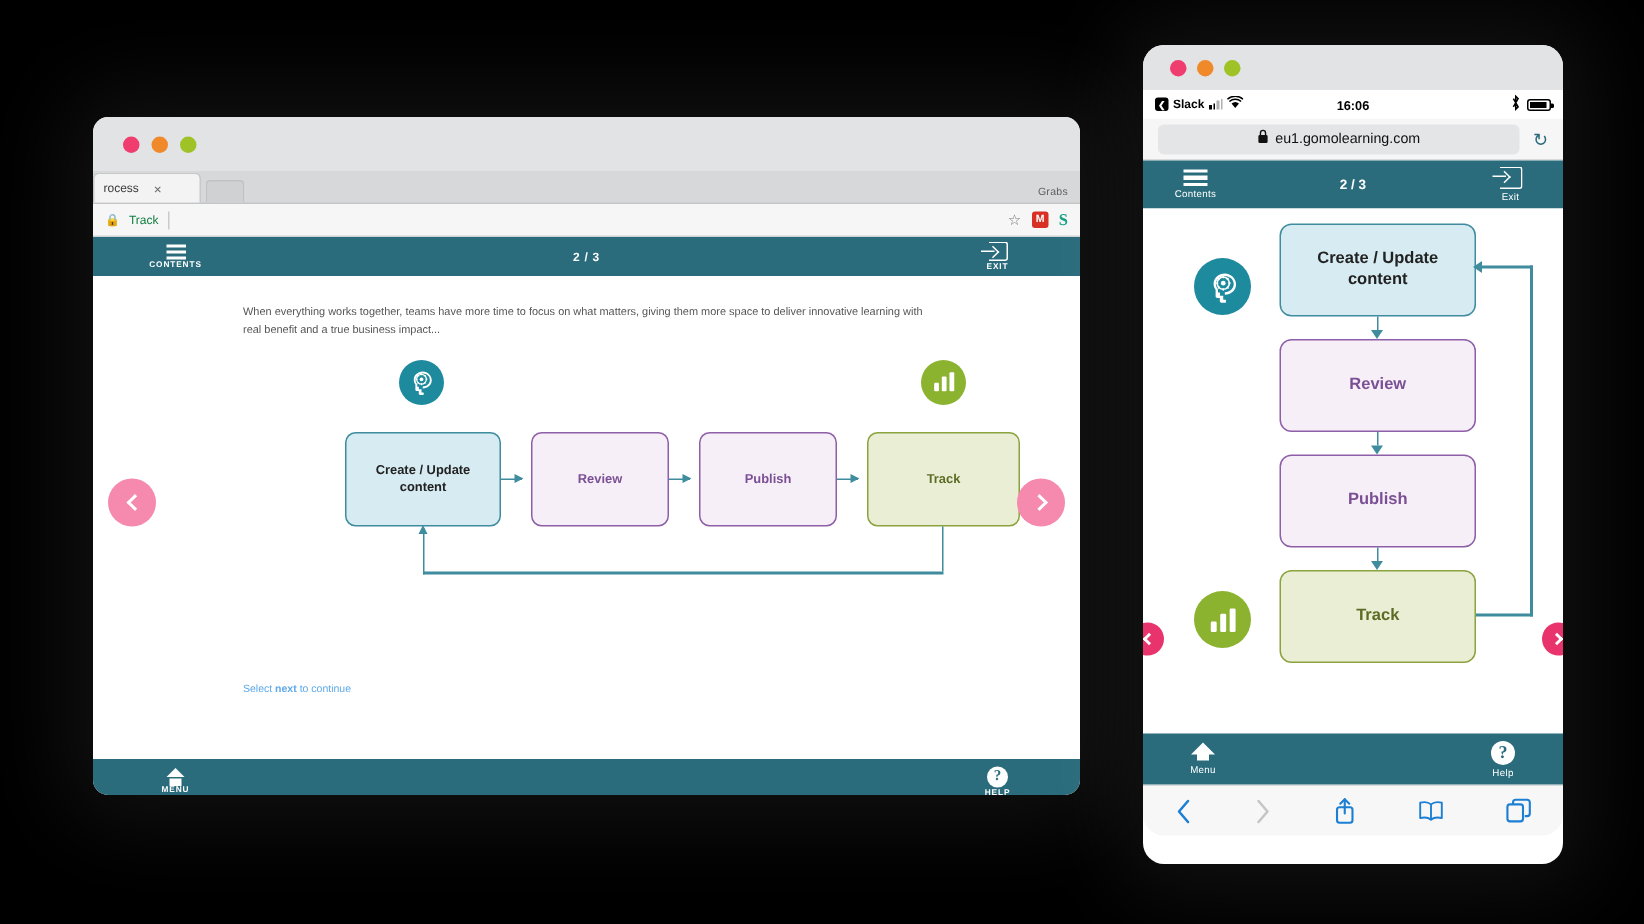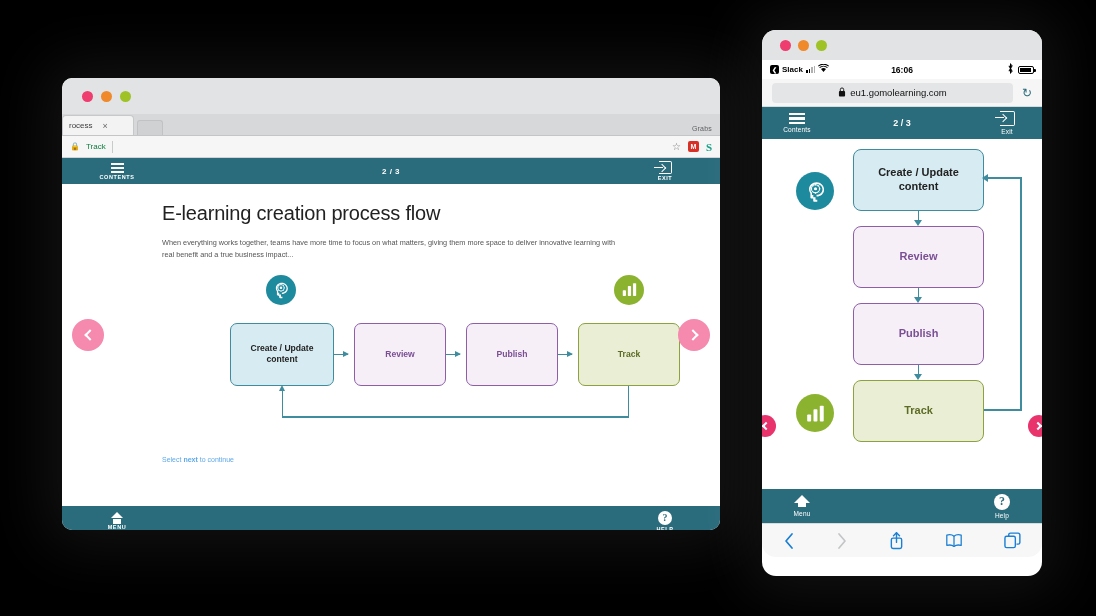--- a/index.html
+++ b/index.html
@@ -307,21 +307,20 @@
         <span class="nav-lbl">CONTENTS</span>
       </div>
       <div class="page-count">2 / 3</div>
       <div class="exit-wrap">
         <span class="exit-ic"></span>
         <span class="nav-lbl">EXIT</span>
       </div>
     </div>
 
     <div class="slide">
-      <h1>E-learning creation process flow</h1>
       <p>When everything works together, teams have more time to focus on what matters, giving them more space to deliver innovative learning with real benefit and a true business impact...</p>
 
       <div class="flow-h">
 
         <div class="icon-circle ic-brain">
           <svg width="20" height="20" viewBox="0 0 24 24" aria-hidden="true">
             <path d="M16 3.2c-4.0 0-7.2 2.9-7.2 6.6 0 1.4.5 2.7 1.3 3.8v4.1c0 .6.5 1.1 1.1 1.1h1.6v2.0c0 .6.5 1.1 1.1 1.1h2.8V20h-1.7v-2.6h-2.1v-2.0h-1.3v-2.1c-.8-.9-1.3-2.0-1.3-3.3 0-2.9 2.5-5.2 5.7-5.2s5.7 2.3 5.7 5.2-2.5 5.2-5.7 5.2v1.6c4.0 0 7.2-2.9 7.2-6.6S20 3.2 16 3.2z" fill="#ffffff" transform="translate(-3,0)"></path>
             <circle cx="12" cy="9.4" r="3.9" fill="none" stroke="#ffffff" stroke-width="1"></circle>
             <circle cx="12" cy="9.4" r="1.5" fill="#ffffff"></circle>
             <g stroke="#ffffff" stroke-width="0.8">

